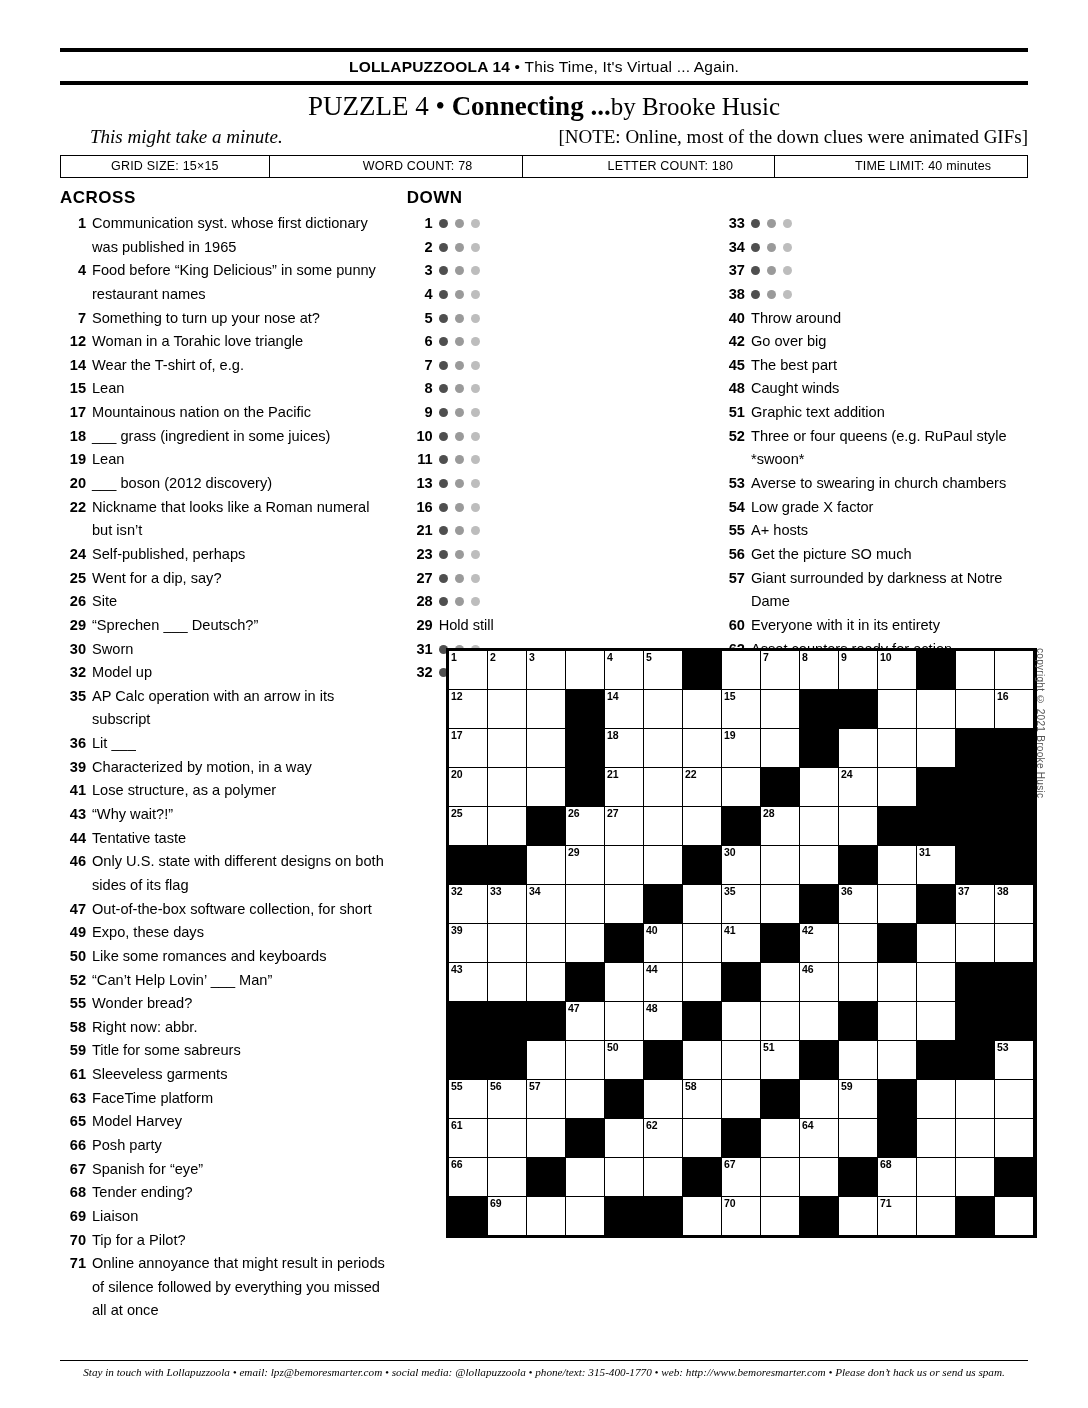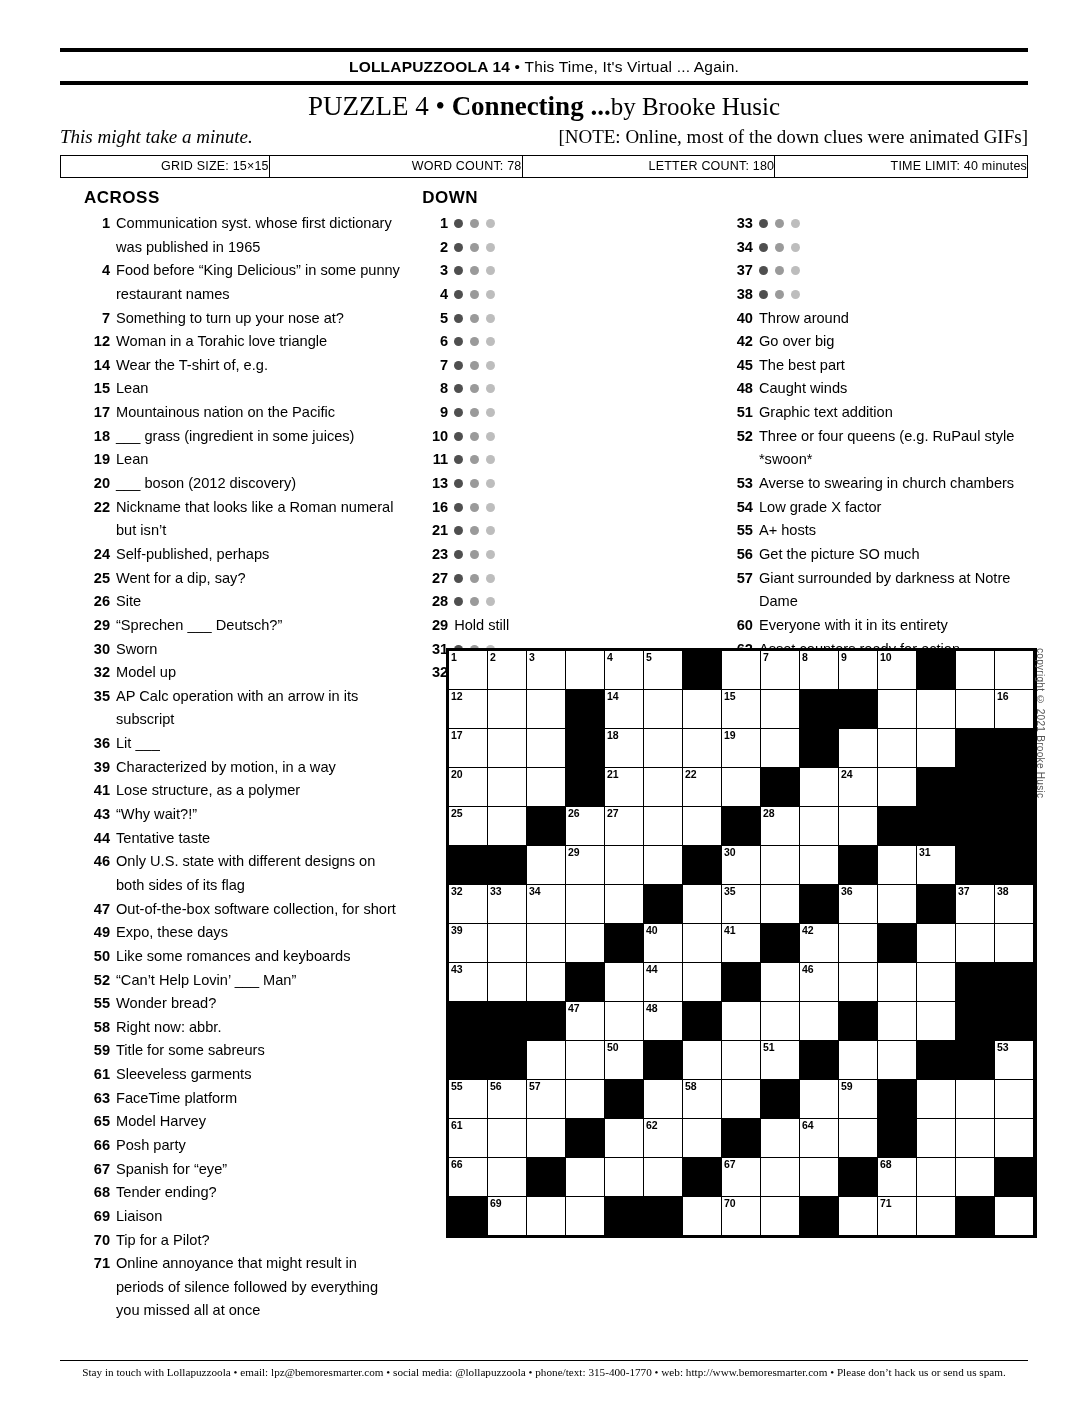--- a/index.html
+++ b/index.html
@@ -38,42 +38,42 @@
   .puzzle-title .connect{font-weight:bold;}
   .byline{
     font-family:"Liberation Serif", serif;
     font-size:25px;
   }
   .sub-row{
     display:flex;align-items:baseline;justify-content:space-between;
     padding:2px 0 7px 0;
     font-family:"Liberation Serif", serif;
   }
-  .subtitle{font-style:italic;font-size:19px;}
+  .subtitle{font-style:italic;font-size:19px;margin-left:30px;}
   .note{font-size:19px;}
   
   .stats{
     border:1.5px solid #000;
     display:flex;
     font-size:12.5px;
     letter-spacing:.2px;
   }
   .stats div{
     flex:1;
-    text-align:right;
+    text-align:center;
     padding:3px 0 4px 0;
   }
   .stats div + div{border-left:1.5px solid #000;padding-left:44px;}
   
   .cols{
     display:flex;
     margin-top:10px;
     gap:18px;
   }
-  .col-across{width:335px;margin-left:24px;}
+  .col-across{width:335px;}
   .col-down{width:300px;}
   .col-right{width:315px;position:relative;}
   .sec-head{
     font-weight:bold;
     font-size:17px;
     letter-spacing:.5px;
     margin-bottom:4px;
   }
   .clue{
     display:flex;
@@ -133,20 +133,21 @@
   }
   
   .footer{
     position:absolute;
     left:0;right:0;bottom:0;
     border-top:1px solid #000;
     padding-top:5px;
     font-family:"Liberation Serif", serif;
     font-size:11.2px;
     text-align:center;
+    font-style:italic;
   }
 </style>
 </head>
 <body>
 
 <div class="page">
 
   <div class="rule-thick"></div>
   <div class="banner">
     <span class="brand">LOLLAPUZZOOLA 14</span><span class="tag"> • </span><span class="tag">This Time, It's Virtual ... Again.</span>

